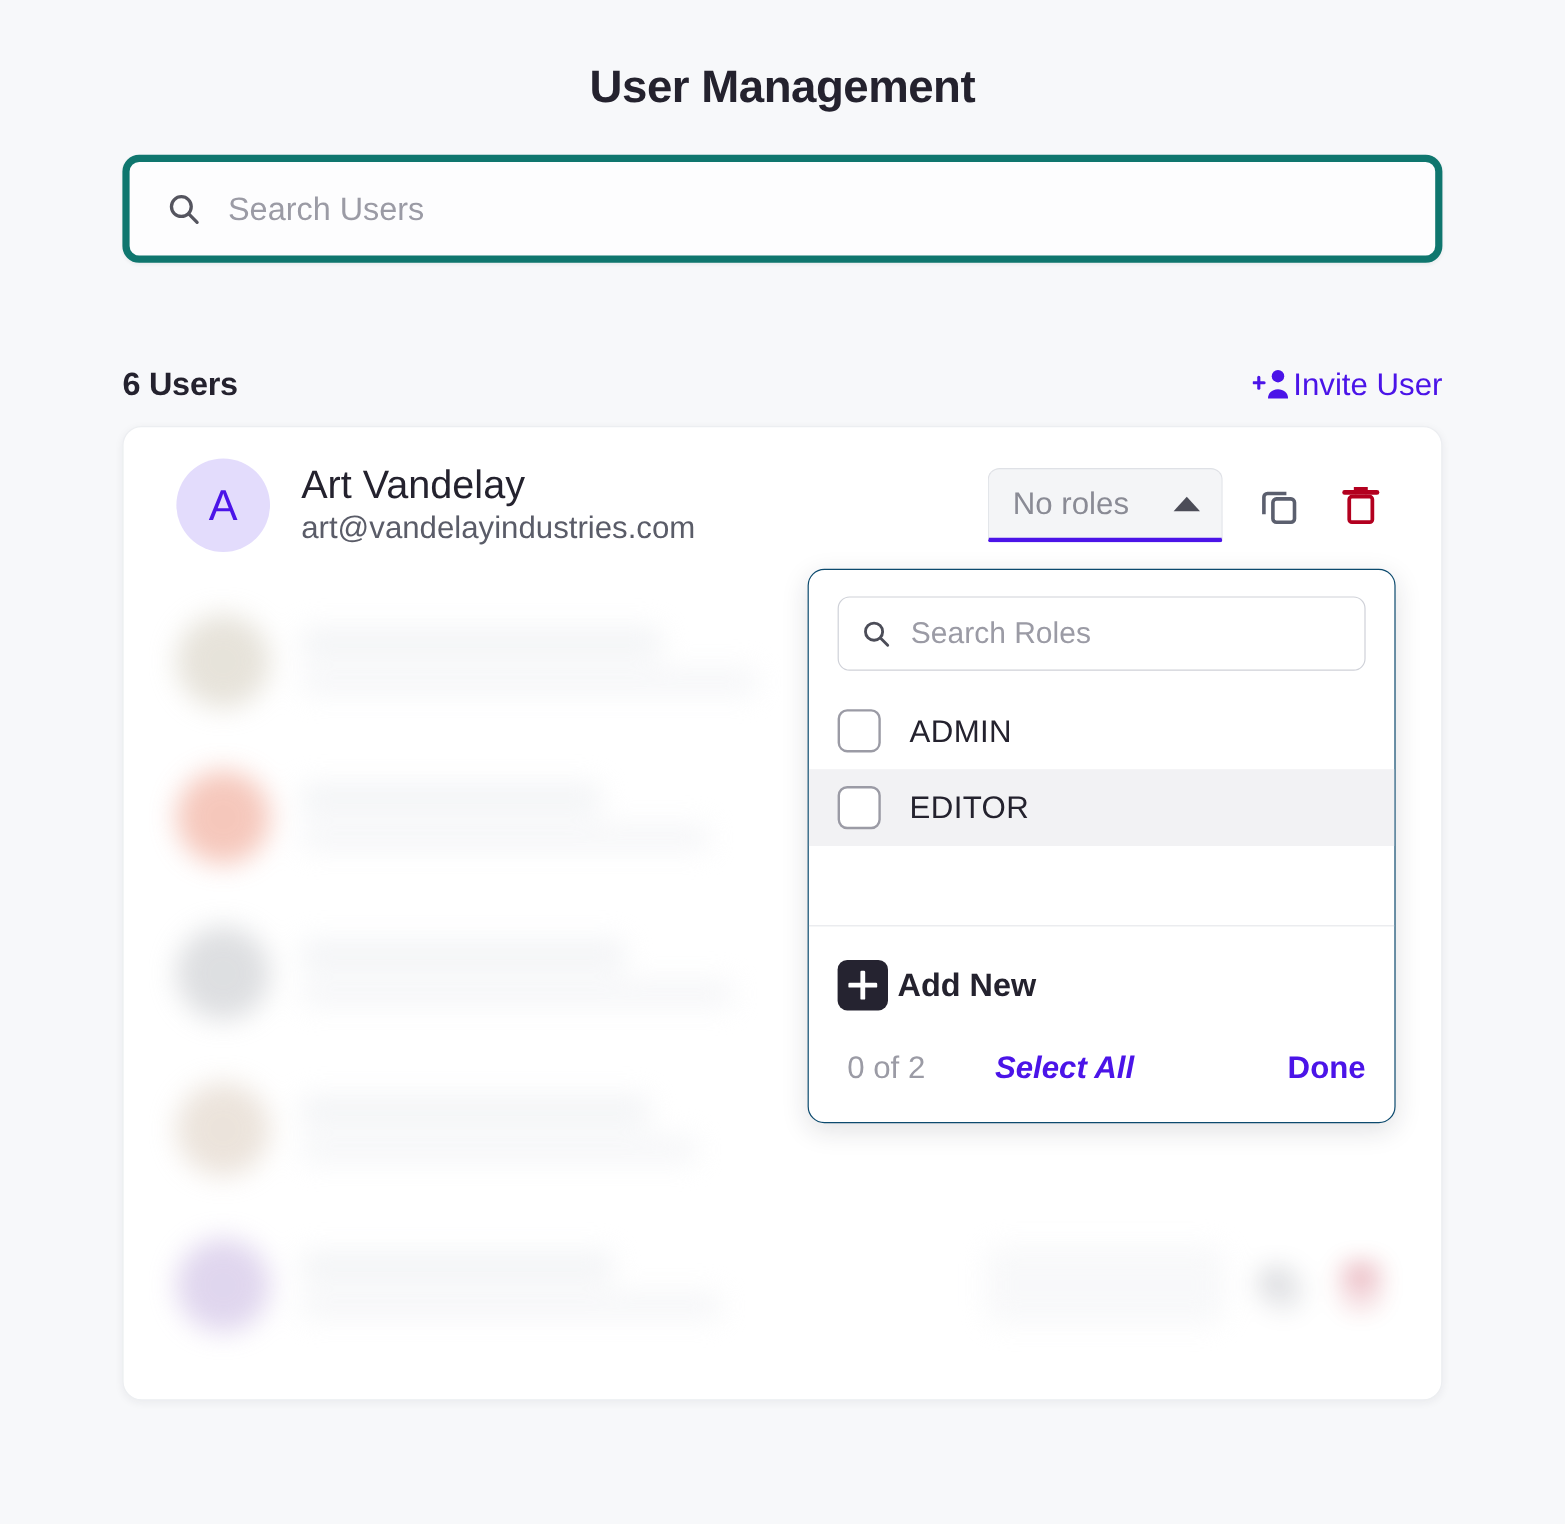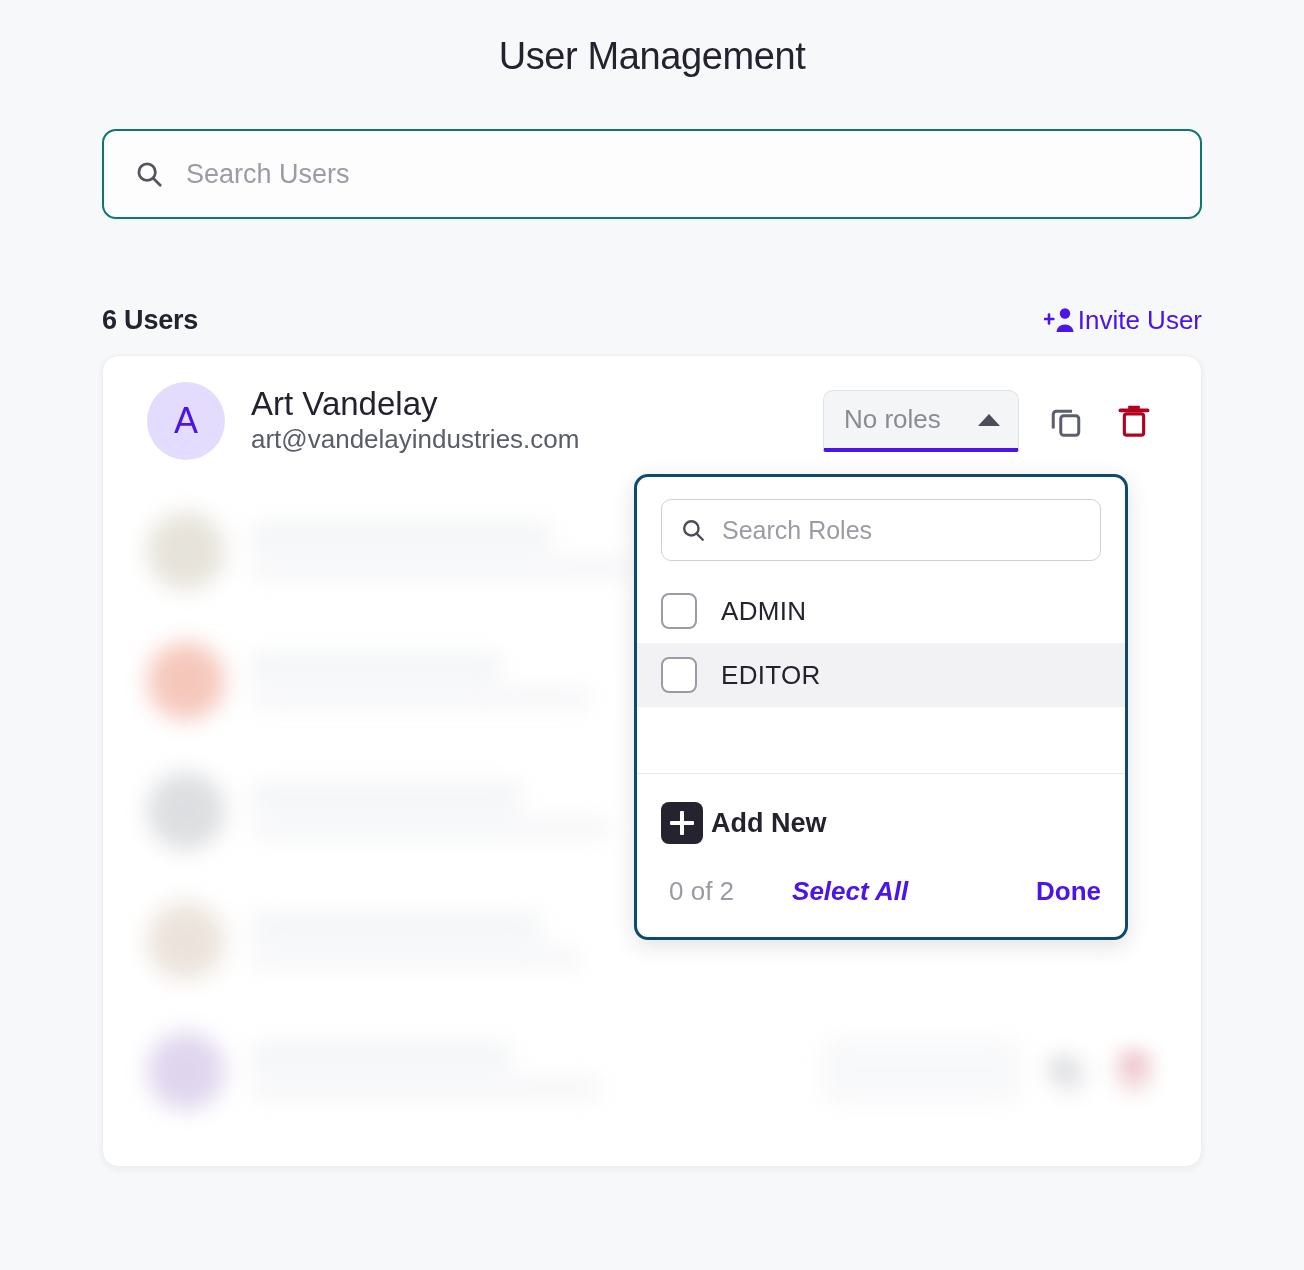--- a/index.html
+++ b/index.html
@@ -12,38 +12,38 @@
     background: #f7f8fa;
     font-family: "Liberation Sans", sans-serif;
     color: #24222e;
     overflow: hidden;
     position: relative;
   }
 
   .page-title {
     text-align: center;
     font-size: 38px;
-    font-weight: normal;
+    font-weight: bold;
     letter-spacing: -0.4px;
     color: #24222e;
     margin: 0;
-    padding-top: 33px;
+    padding-top: 50px;
     line-height: 46px;
   }
 
   
   .search-wrap {
     position: absolute;
     left: 102px;
     top: 129px;
     width: 1100px;
     height: 90px;
     box-sizing: border-box;
     background: #fdfdfe;
-    border: 2px solid #0f766e;
+    border: 6px solid #0f766e;
     border-radius: 14px;
     box-shadow: 0 1px 3px rgba(28,30,45,0.05);
     display: flex;
     align-items: center;
     padding: 0 30px;
   }
   .search-icon {
     width: 30px;
     height: 30px;
     flex: none;
@@ -175,25 +175,25 @@
     justify-content: center;
   }
   .copy-icon { width: 36px; height: 36px; color: #5b5f6e; }
   .trash-icon { width: 34px; height: 38px; color: #b3001f; }
 
   .blurred { filter: blur(11px); pointer-events: none; user-select: none; opacity: 0.62; }
 
   
   .roles-dropdown {
     position: absolute;
-    left: 634px;
+    left: 673px;
     top: 474px;
     width: 488px;
     background: #ffffff;
-    border: 3px solid #0c4a6e;
+    border: 1px solid #0c4a6e;
     border-radius: 14px;
     box-shadow: 0 6px 22px rgba(30,32,50,0.13);
     z-index: 40;
     overflow: hidden;
   }
   .roles-search {
     margin: 22px 24px 18px 24px;
     height: 62px;
     box-sizing: border-box;
     border: 1px solid #cfd1d8;

